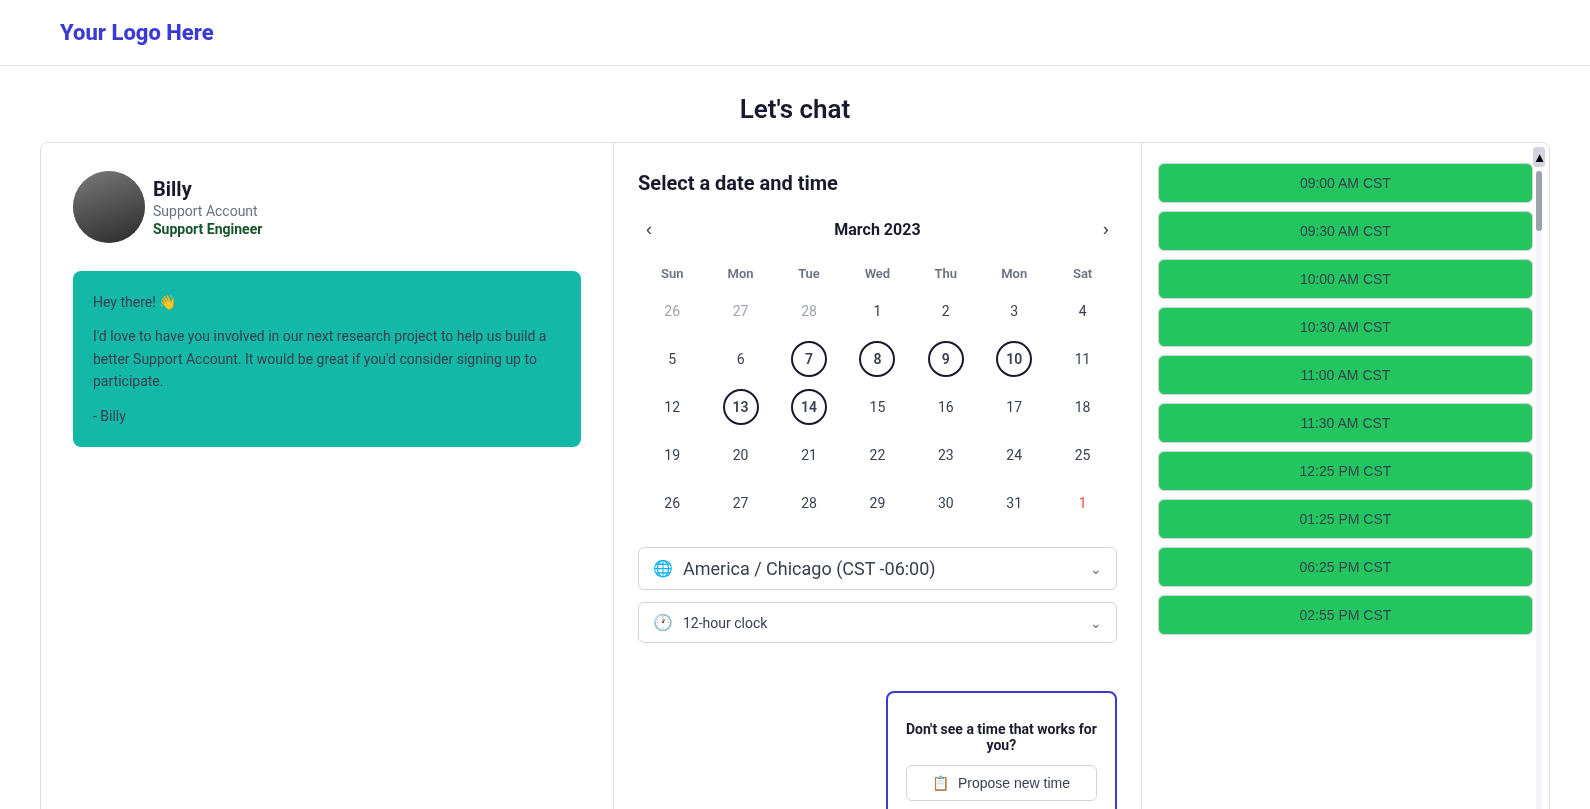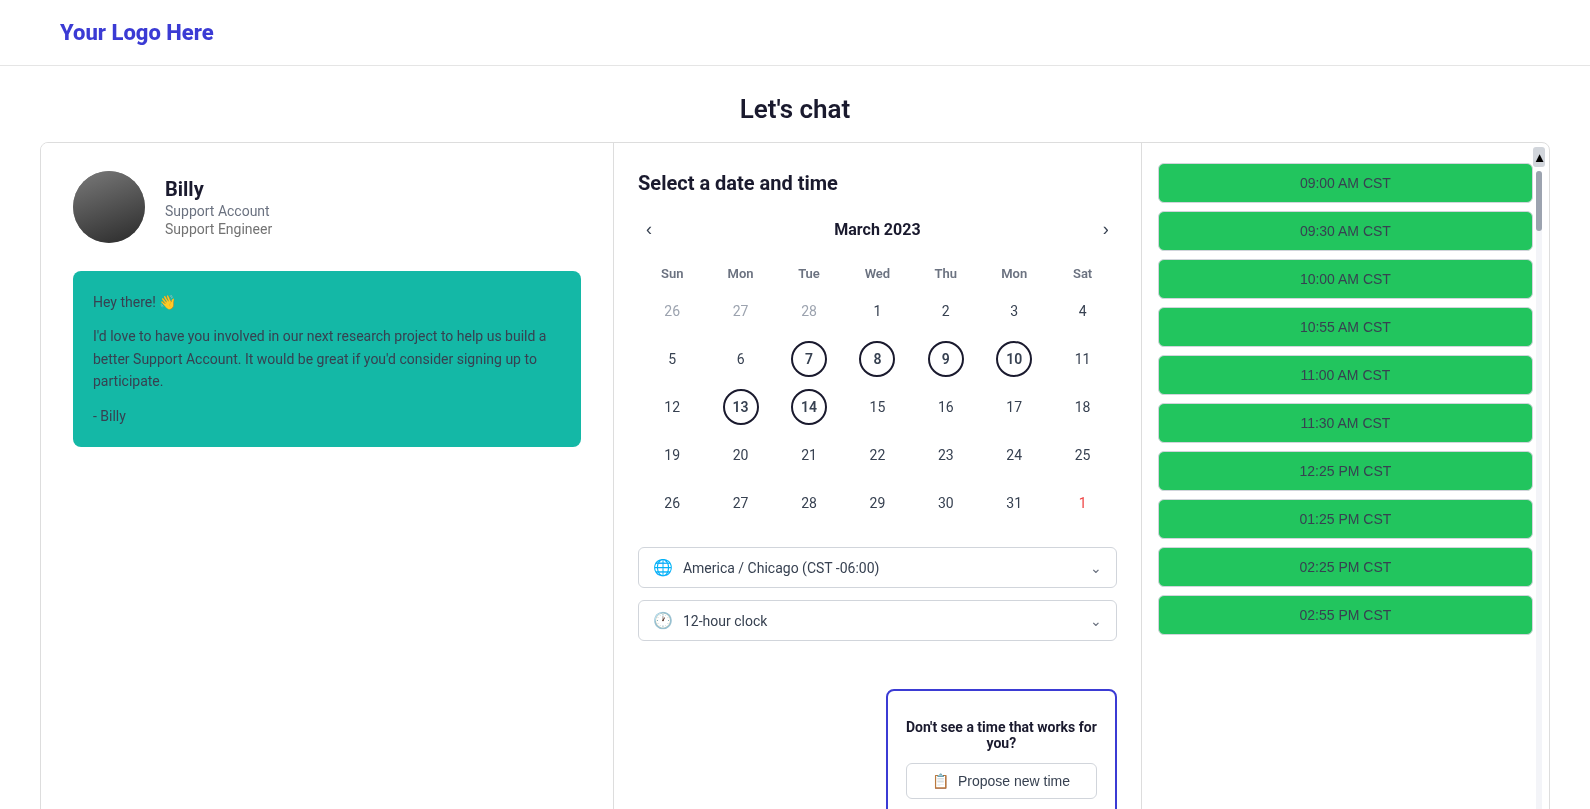--- a/index.html
+++ b/index.html
@@ -39,21 +39,21 @@
     
     .left-panel {
       width: 38%;
       padding: 28px 32px;
       background: #fff;
       border-right: 1px solid #ddd;
     }
     .agent-info {
       display: flex;
       align-items: flex-start;
-      gap: 20px;
+      gap: 8px;
       margin-bottom: 28px;
     }
     .agent-avatar {
       width: 72px;
       height: 72px;
       border-radius: 50%;
       overflow: hidden;
       flex-shrink: 0;
       background: #888;
       display: flex;
@@ -85,21 +85,22 @@
       font-size: 20px;
       font-weight: 700;
       color: #1a1a2e;
     }
     .agent-company {
       font-size: 14px;
       color: #6b7280;
     }
     .agent-role {
       font-size: 14px;
-      color: #737373;
+      color: #14532d;
+      font-weight: bold;
     }
     .message-box {
       background: #14b8a6;
       border-radius: 8px;
       padding: 20px;
     }
     .message-text {
       font-size: 14px;
       line-height: 1.6;
       color: #374151;
@@ -410,21 +411,21 @@
               <td><span class="cal-day">30</span></td>
               <td><span class="cal-day">31</span></td>
               <td><span class="cal-day next-month">1</span></td>
             </tr>
           </tbody>
       </table>
 
       <div class="dropdowns">
         <div class="dropdown-row">
           <span class="dropdown-icon">🌐</span>
-          <span style="font-size:14px;color:#374151;flex:1;">America / Chicago (CST -06:00)</span>
+          <span style="font-size:18px;color:#374151;flex:1;">America / Chicago (CST -06:00)</span>
           <span class="dropdown-chevron">⌄</span>
         </div>
         <div class="dropdown-row">
           <span class="dropdown-icon">🕐</span>
           <span style="font-size:14px;color:#374151;flex:1;">12-hour clock</span>
           <span class="dropdown-chevron">⌄</span>
         </div>
       </div>
 
       <div style="display:flex;justify-content:flex-end;margin-top:24px;">
@@ -437,26 +438,26 @@
         </div>
       </div>
     </div>
   </div>
 
   <div class="right-panel">
     <div class="time-slots" id="time-slots-container">
     <button class="time-slot-btn">09:00 AM CST</button>
         <button class="time-slot-btn">09:30 AM CST</button>
         <button class="time-slot-btn">10:00 AM CST</button>
-        <button class="time-slot-btn">10:55 AM CST</button>
+        <button class="time-slot-btn">10:30 AM CST</button>
         <button class="time-slot-btn">11:00 AM CST</button>
         <button class="time-slot-btn">11:30 AM CST</button>
         <button class="time-slot-btn">12:25 PM CST</button>
         <button class="time-slot-btn">01:25 PM CST</button>
-        <button class="time-slot-btn">02:25 PM CST</button>
+        <button class="time-slot-btn">06:25 PM CST</button>
         <button class="time-slot-btn">02:55 PM CST</button>
       </div>
     <div class="right-scroll-indicator">
       <button class="scroll-btn">▲</button>
       <div class="scrollbar-track">
         <div class="scrollbar-thumb"></div>
       </div>
       <button class="scroll-btn">▼</button>
     </div>
   </div>

